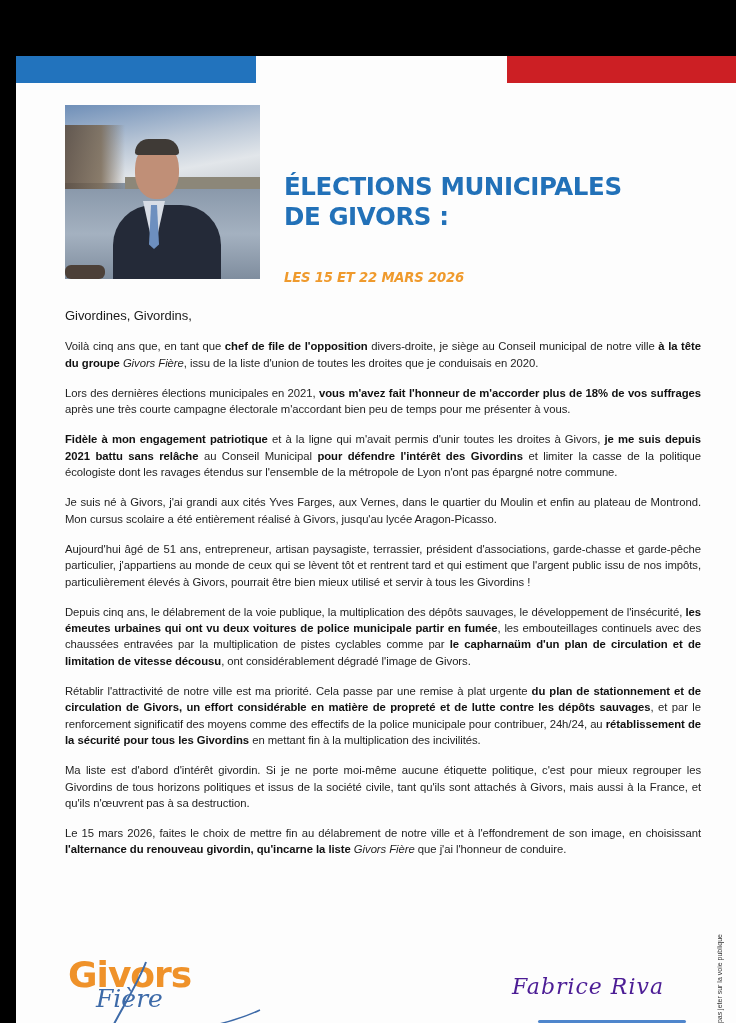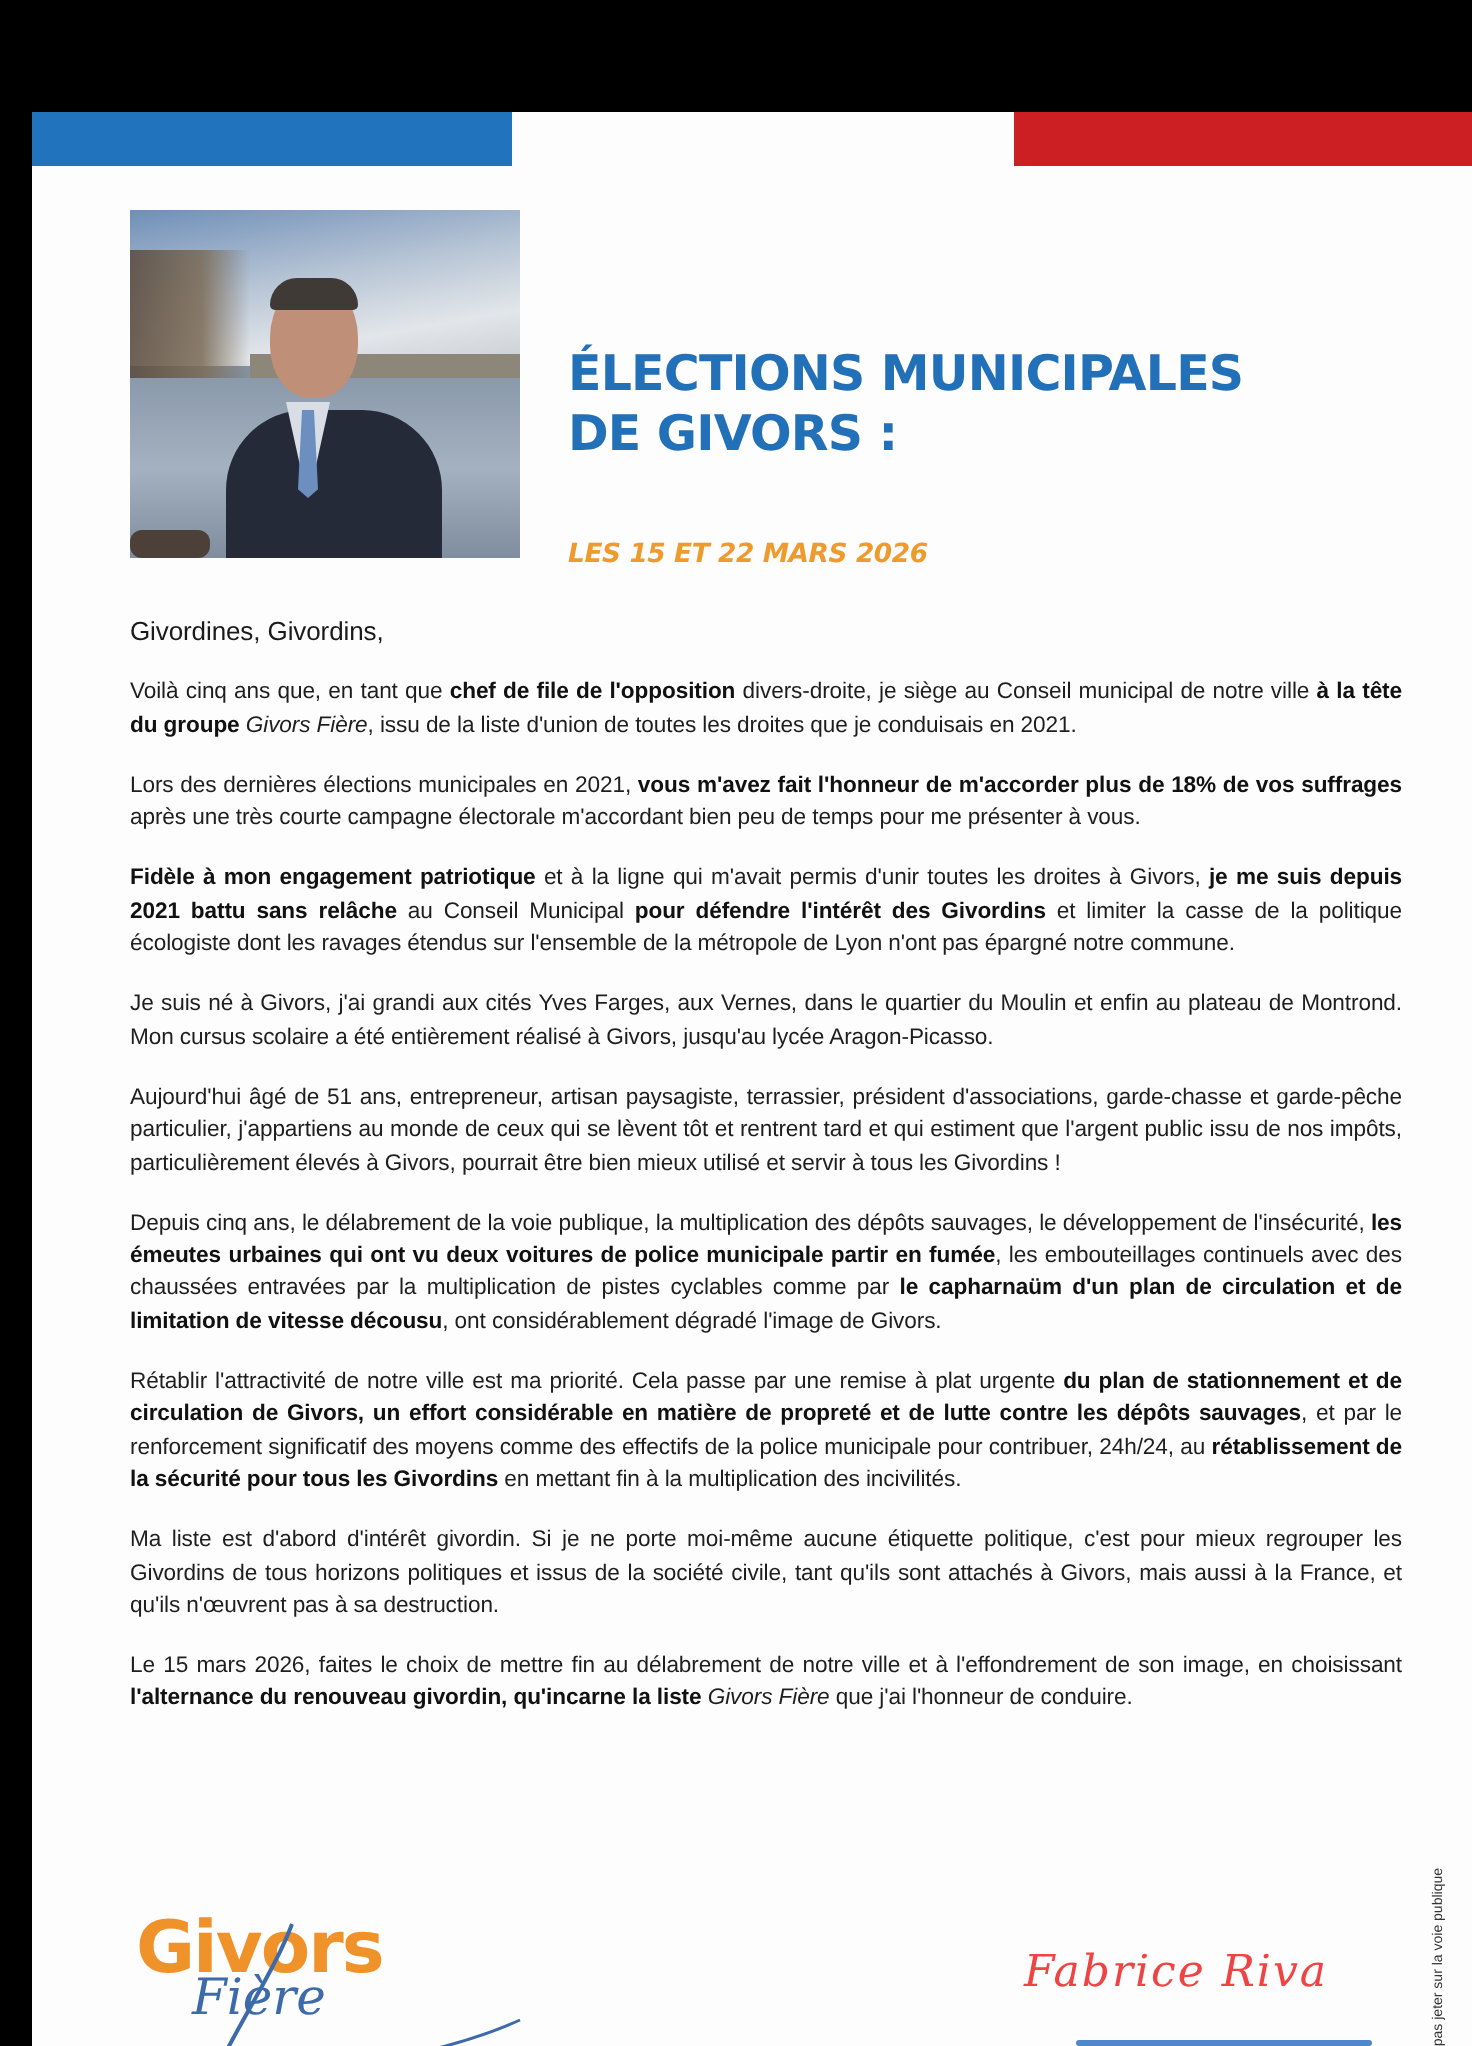--- a/index.html
+++ b/index.html
@@ -108,21 +108,21 @@
       font-size: 25px;
     }
     .logo-swoosh { position: absolute; left: 0; top: 0; }
 
     .signature {
       position: absolute; left: 496px; top: 918px;
       width: 190px; height: 60px;
     }
     .signature-text {
       position: absolute; left: 0; top: 0;
-      color: #ef4444;
+      color: #4c1d95;
       font-family: "DejaVu Serif", serif;
       font-style: italic;
       font-size: 22px;
       letter-spacing: 1px;
     }
     .signature-line {
       position: absolute; left: 26px; top: 46px;
       width: 148px; height: 3px;
       background: #4f86cc;
       border-radius: 2px;
@@ -160,21 +160,21 @@
 
   <div class="title">
     <div>ÉLECTIONS MUNICIPALES</div>
     <div>DE GIVORS :</div>
   </div>
   <div class="dates">LES 15 ET 22 MARS 2026</div>
 
   <div class="body">
     <div class="greeting">Givordines, Givordins,</div>
     <div id="paragraphs">
-        <p class="para"><span>Voilà cinq ans que, en tant que </span><b>chef de file de l'opposition</b><span> divers-droite, je siège au Conseil municipal de notre ville </span><b>à la tête du groupe </b><i>Givors Fière</i><span>, issu de la liste d'union de toutes les droites que je conduisais en 2021.</span></p>
+        <p class="para"><span>Voilà cinq ans que, en tant que </span><b>chef de file de l'opposition</b><span> divers-droite, je siège au Conseil municipal de notre ville </span><b>à la tête du groupe </b><i>Givors Fière</i><span>, issu de la liste d'union de toutes les droites que je conduisais en 2020.</span></p>
         <p class="para"><span>Lors des dernières élections municipales en 2021, </span><b>vous m'avez fait l'honneur de m'accorder plus de 18% de vos suffrages</b><span> après une très courte campagne électorale m'accordant bien peu de temps pour me présenter à vous.</span></p>
         <p class="para"><b>Fidèle à mon engagement patriotique</b><span> et à la ligne qui m'avait permis d'unir toutes les droites à Givors, </span><b>je me suis depuis 2021 battu sans relâche</b><span> au Conseil Municipal </span><b>pour défendre l'intérêt des Givordins</b><span> et limiter la casse de la politique écologiste dont les ravages étendus sur l'ensemble de la métropole de Lyon n'ont pas épargné notre commune.</span></p>
         <p class="para"><span>Je suis né à Givors, j'ai grandi aux cités Yves Farges, aux Vernes, dans le quartier du Moulin et enfin au plateau de Montrond. Mon cursus scolaire a été entièrement réalisé à Givors, jusqu'au lycée Aragon-Picasso.</span></p>
         <p class="para"><span>Aujourd'hui âgé de 51 ans, entrepreneur, artisan paysagiste, terrassier, président d'associations, garde-chasse et garde-pêche particulier, j'appartiens au monde de ceux qui se lèvent tôt et rentrent tard et qui estiment que l'argent public issu de nos impôts, particulièrement élevés à Givors, pourrait être bien mieux utilisé et servir à tous les Givordins !</span></p>
         <p class="para"><span>Depuis cinq ans, le délabrement de la voie publique, la multiplication des dépôts sauvages, le développement de l'insécurité, </span><b>les émeutes urbaines qui ont vu deux voitures de police municipale partir en fumée</b><span>, les embouteillages continuels avec des chaussées entravées par la multiplication de pistes cyclables comme par </span><b>le capharnaüm d'un plan de circulation et de limitation de vitesse décousu</b><span>, ont considérablement dégradé l'image de Givors.</span></p>
         <p class="para"><span>Rétablir l'attractivité de notre ville est ma priorité. Cela passe par une remise à plat urgente </span><b>du plan de stationnement et de circulation de Givors, un effort considérable en matière de propreté et de lutte contre les dépôts sauvages</b><span>, et par le renforcement significatif des moyens comme des effectifs de la police municipale pour contribuer, 24h/24, au </span><b>rétablissement de la sécurité pour tous les Givordins</b><span> en mettant fin à la multiplication des incivilités.</span></p>
         <p class="para"><span>Ma liste est d'abord d'intérêt givordin. Si je ne porte moi-même aucune étiquette politique, c'est pour mieux regrouper les Givordins de tous horizons politiques et issus de la société civile, tant qu'ils sont attachés à Givors, mais aussi à la France, et qu'ils n'œuvrent pas à sa destruction.</span></p>
         <p class="para"><span>Le 15 mars 2026, faites le choix de mettre fin au délabrement de notre ville et à l'effondrement de son image, en choisissant </span><b>l'alternance du renouveau givordin, qu'incarne la liste </b><i>Givors Fière</i><span> que j'ai l'honneur de conduire.</span></p>
       </div>
   </div>

